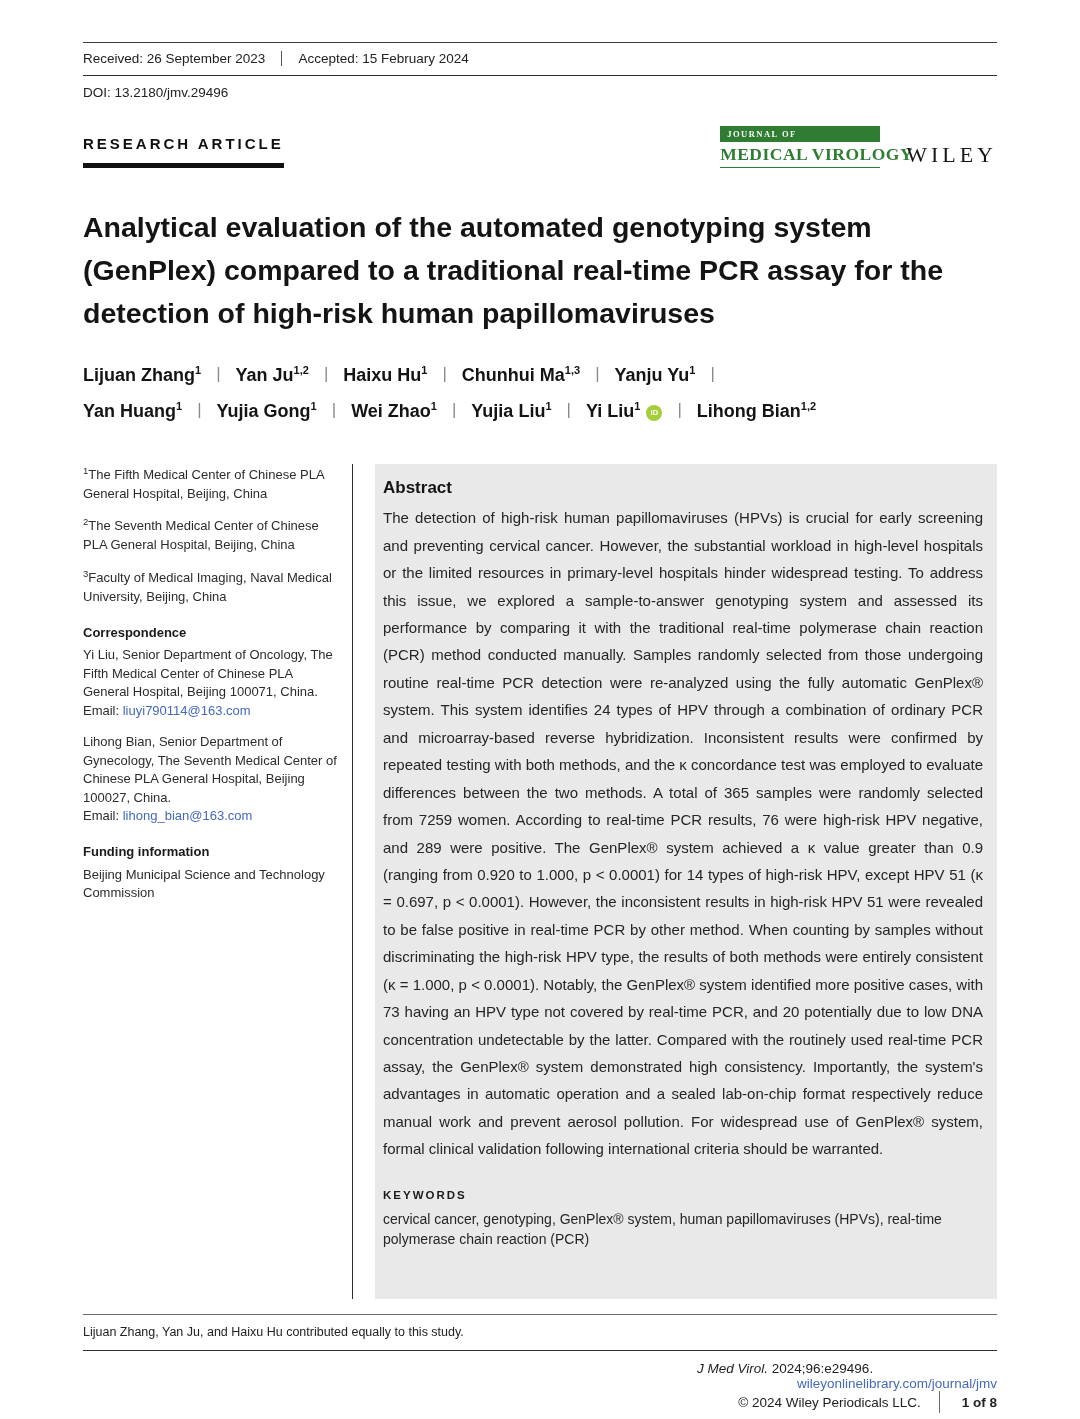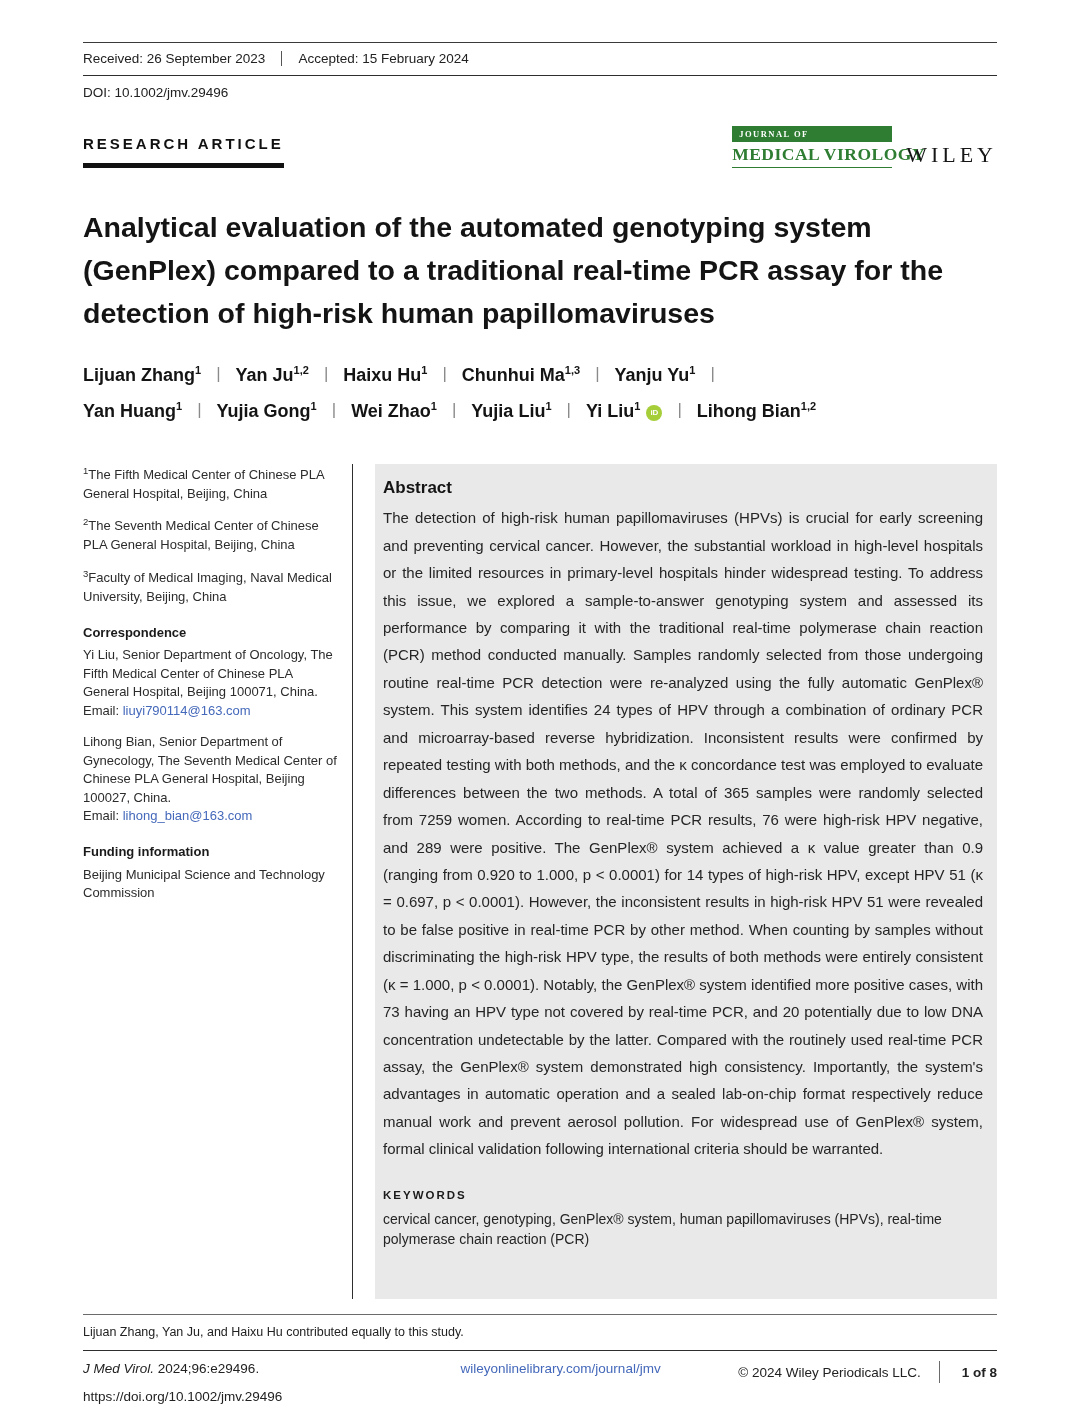--- a/index.html
+++ b/index.html
@@ -17,21 +17,21 @@
   .meta-sep { width:1px; background:#555; align-self:stretch; margin:0 16px; }
   .midrule { border-top:1.5px solid #2e2e2e; }
   .doi-row { font-size:13.5px; color:#222; padding:9px 0 0 0; }
 
   
   .header-row { display:flex; justify-content:space-between; align-items:flex-end; margin-top:26px; }
   .article-type {
     font-size:15px; font-weight:bold; letter-spacing:3px; color:#111;
     border-bottom:5px solid #111; padding-bottom:11px; display:inline-block;
   }
-  .brand { display:flex; align-items:flex-end; gap:14px; }
+  .brand { display:flex; align-items:flex-end; gap:26px; }
   .jlogo { display:flex; flex-direction:column; width:160px; }
   .jlogo-top {
     background:var(--logo-green); color:#fff; font-size:8.5px; font-weight:bold;
     letter-spacing:1.5px; padding:3px 7px; font-family:"Liberation Serif", serif;
   }
   .jlogo-name {
     font-family:"Liberation Serif", serif; font-weight:bold; font-size:17.5px;
     color:var(--logo-green); letter-spacing:0.5px; padding:2px 0 2px 0;
     border-bottom:1.5px solid var(--logo-green); white-space:nowrap;
   }
@@ -68,21 +68,21 @@
   .abstract-body {
     font-size:15px; line-height:1.83; color:#252525; text-align:justify;
   }
   .kw-heading { font-size:11.5px; font-weight:bold; letter-spacing:2px; color:#1a1a1a; margin-top:26px; }
   .kw-body { font-size:14px; line-height:1.45; color:#252525; margin-top:8px; }
 
   
   .footnote-rule { border-top:1px solid #6b6b6b; margin-top:15px; }
   .footnote { font-size:12.5px; color:#222; padding:10px 0 11px 0; }
   .footer-rule { border-top:1.5px solid #2e2e2e; }
-  .footer-row { display:flex; align-items:flex-start; font-size:13.5px; color:#222; padding-top:10px; }
+  .footer-row { display:flex; align-items:flex-end; font-size:13.5px; color:#222; padding-top:10px;flex-direction:column; }
   .f-left { width:300px; }
   .f-left .ital { font-style:italic; }
   .f-center { flex:1; text-align:center; }
   .f-center span { color:var(--link-blue); }
   .f-right { display:flex; align-items:center; }
   .f-bar { width:1px; height:22px; background:#6b6b6b; margin:0 22px 0 18px; }
   .f-page { font-weight:bold; }
   .f-doiline { font-size:13.5px; color:#222; padding-top:6px; }
 </style>
 </head>
@@ -91,21 +91,21 @@
 <div class="page" style="--logo-green:#2e7d32; --link-blue:#4468ba; --orcid-green:#a6ce39; --abstract-bg:#e9e9e9;">
   <div class="content">
 
     <div class="toprule"></div>
     <div class="meta-row">
       <span>Received: 26 September 2023</span>
       <span class="meta-sep"></span>
       <span>Accepted: 15 February 2024</span>
     </div>
     <div class="midrule"></div>
-    <div class="doi-row">DOI: 10.1002/jmv.29496</div>
+    <div class="doi-row">DOI: 13.2180/jmv.29496</div>
 
     <div class="header-row">
       <span class="article-type">RESEARCH ARTICLE</span>
       <div class="brand">
         <div class="jlogo">
           <span class="jlogo-top">JOURNAL OF</span>
           <span class="jlogo-name">MEDICAL VIROLOGY</span>
         </div>
         <span class="wiley">WILEY</span>
       </div>

